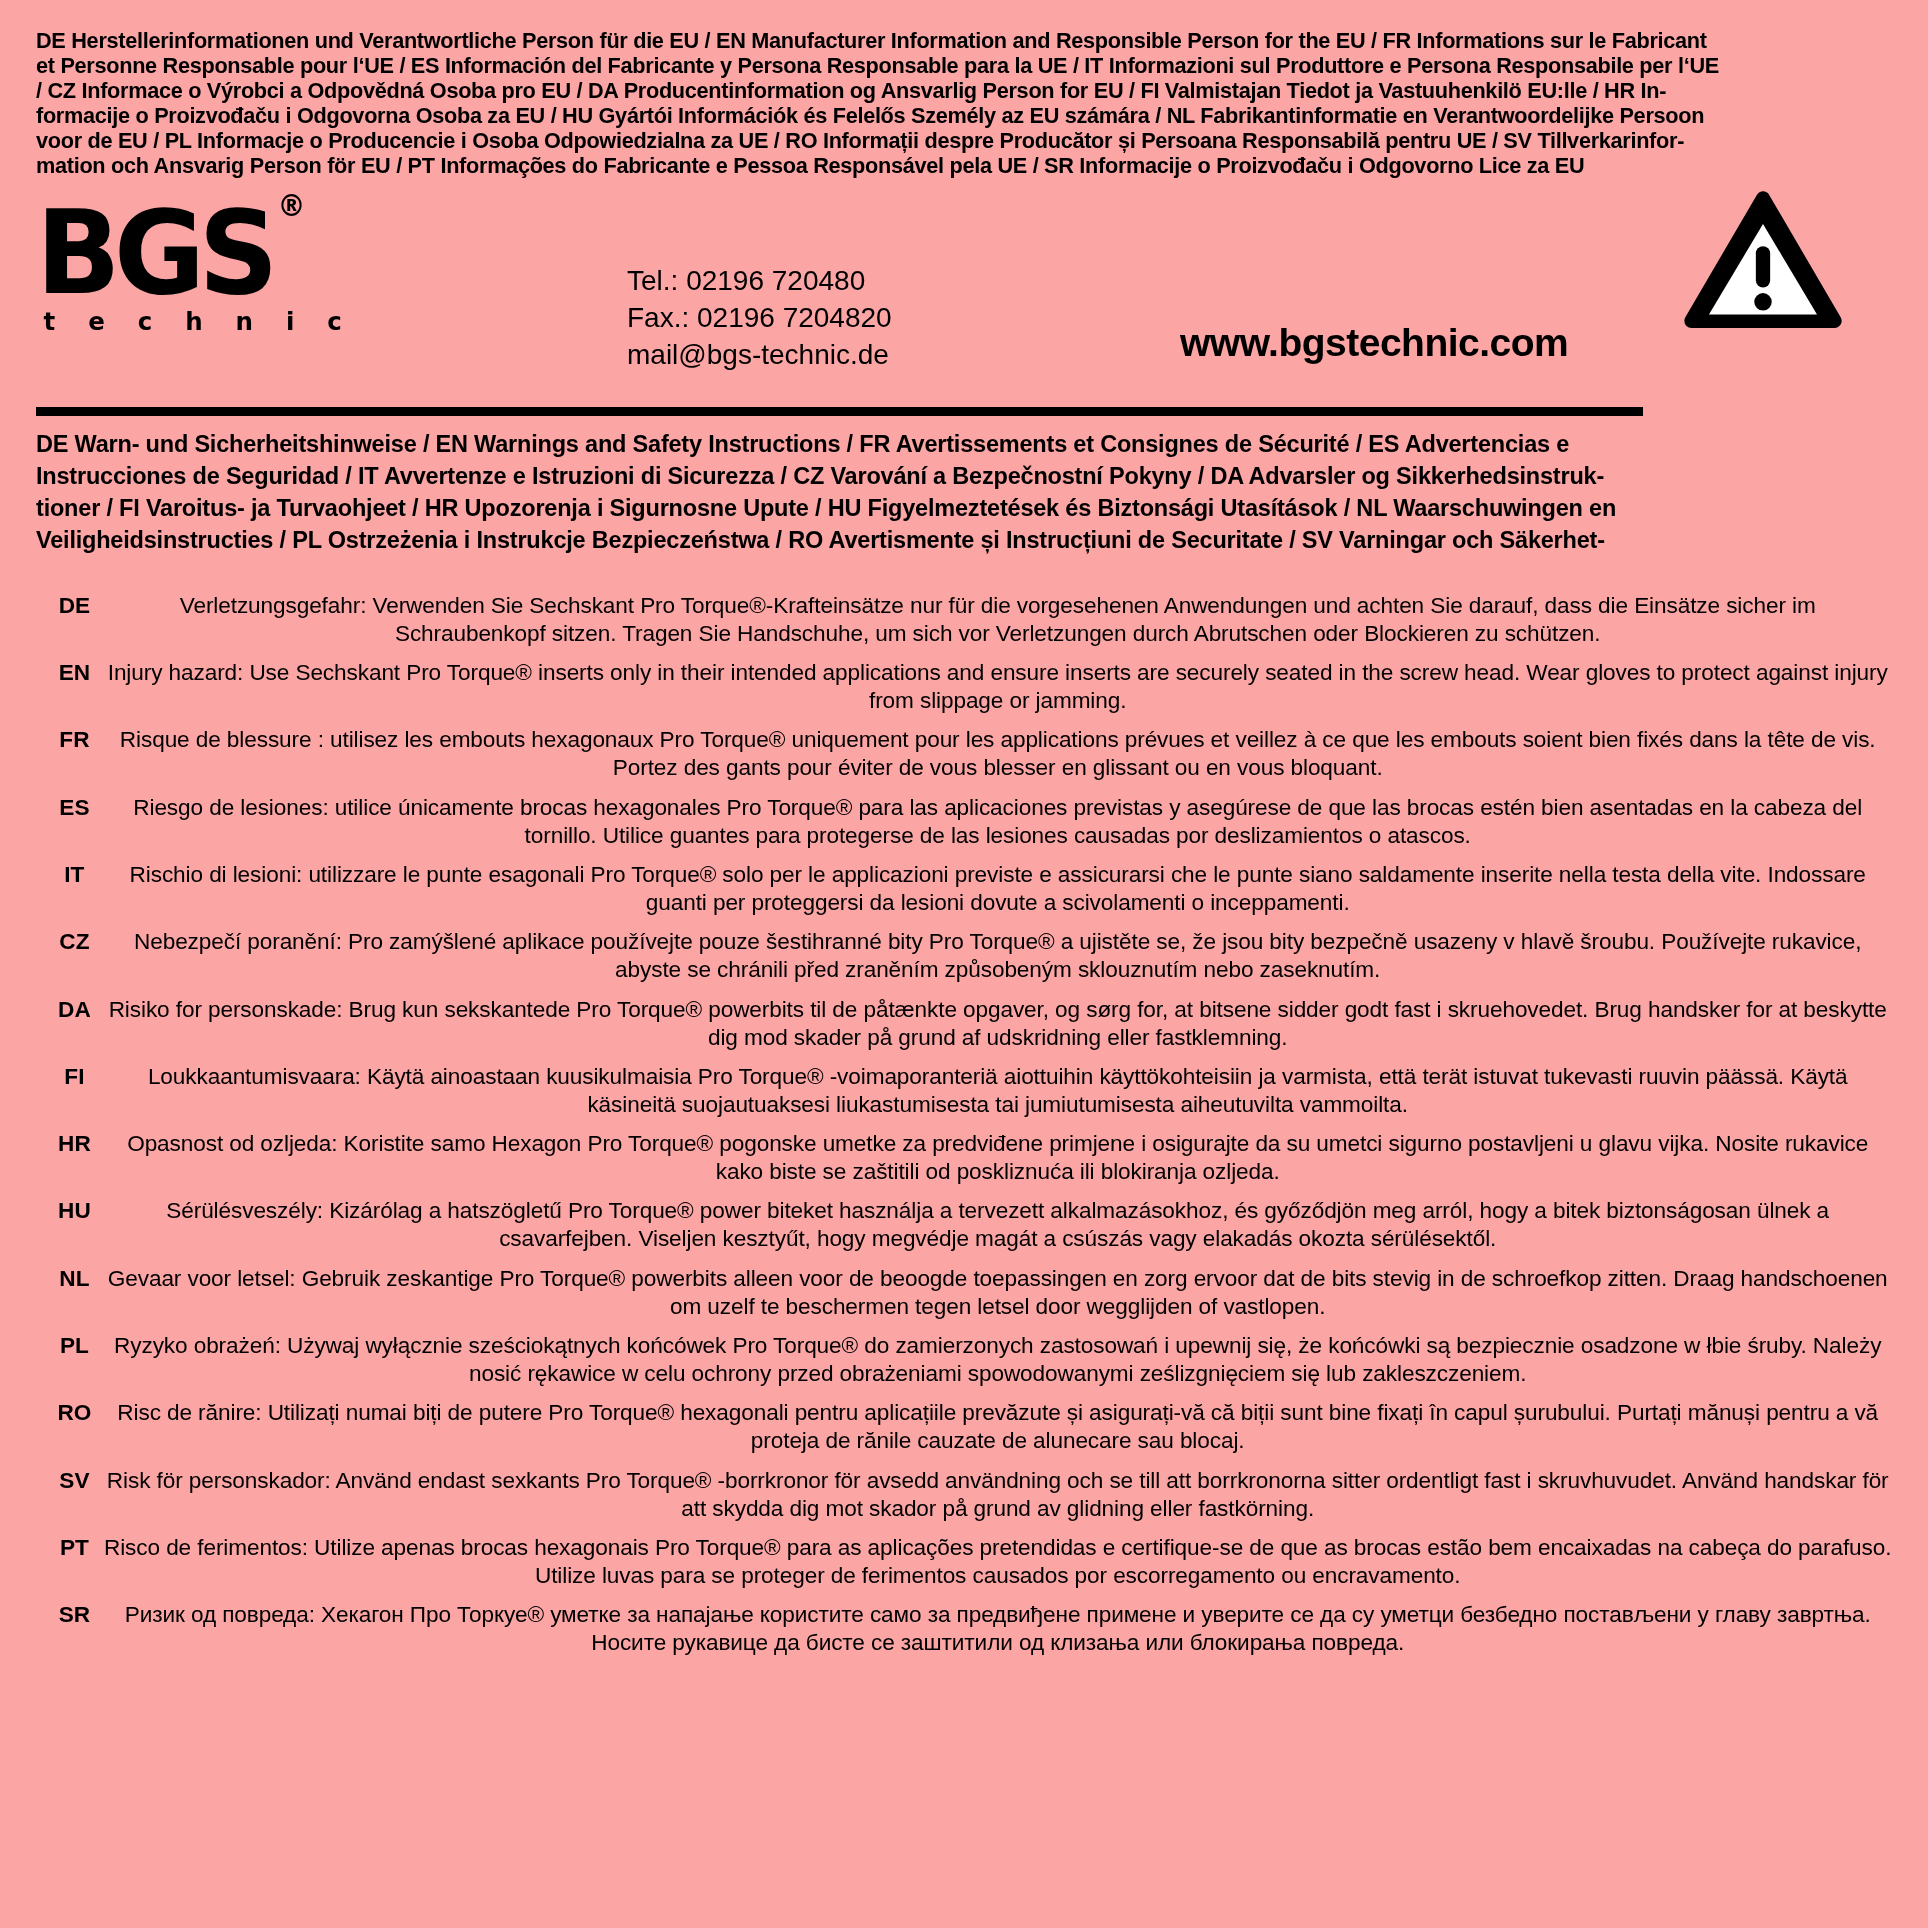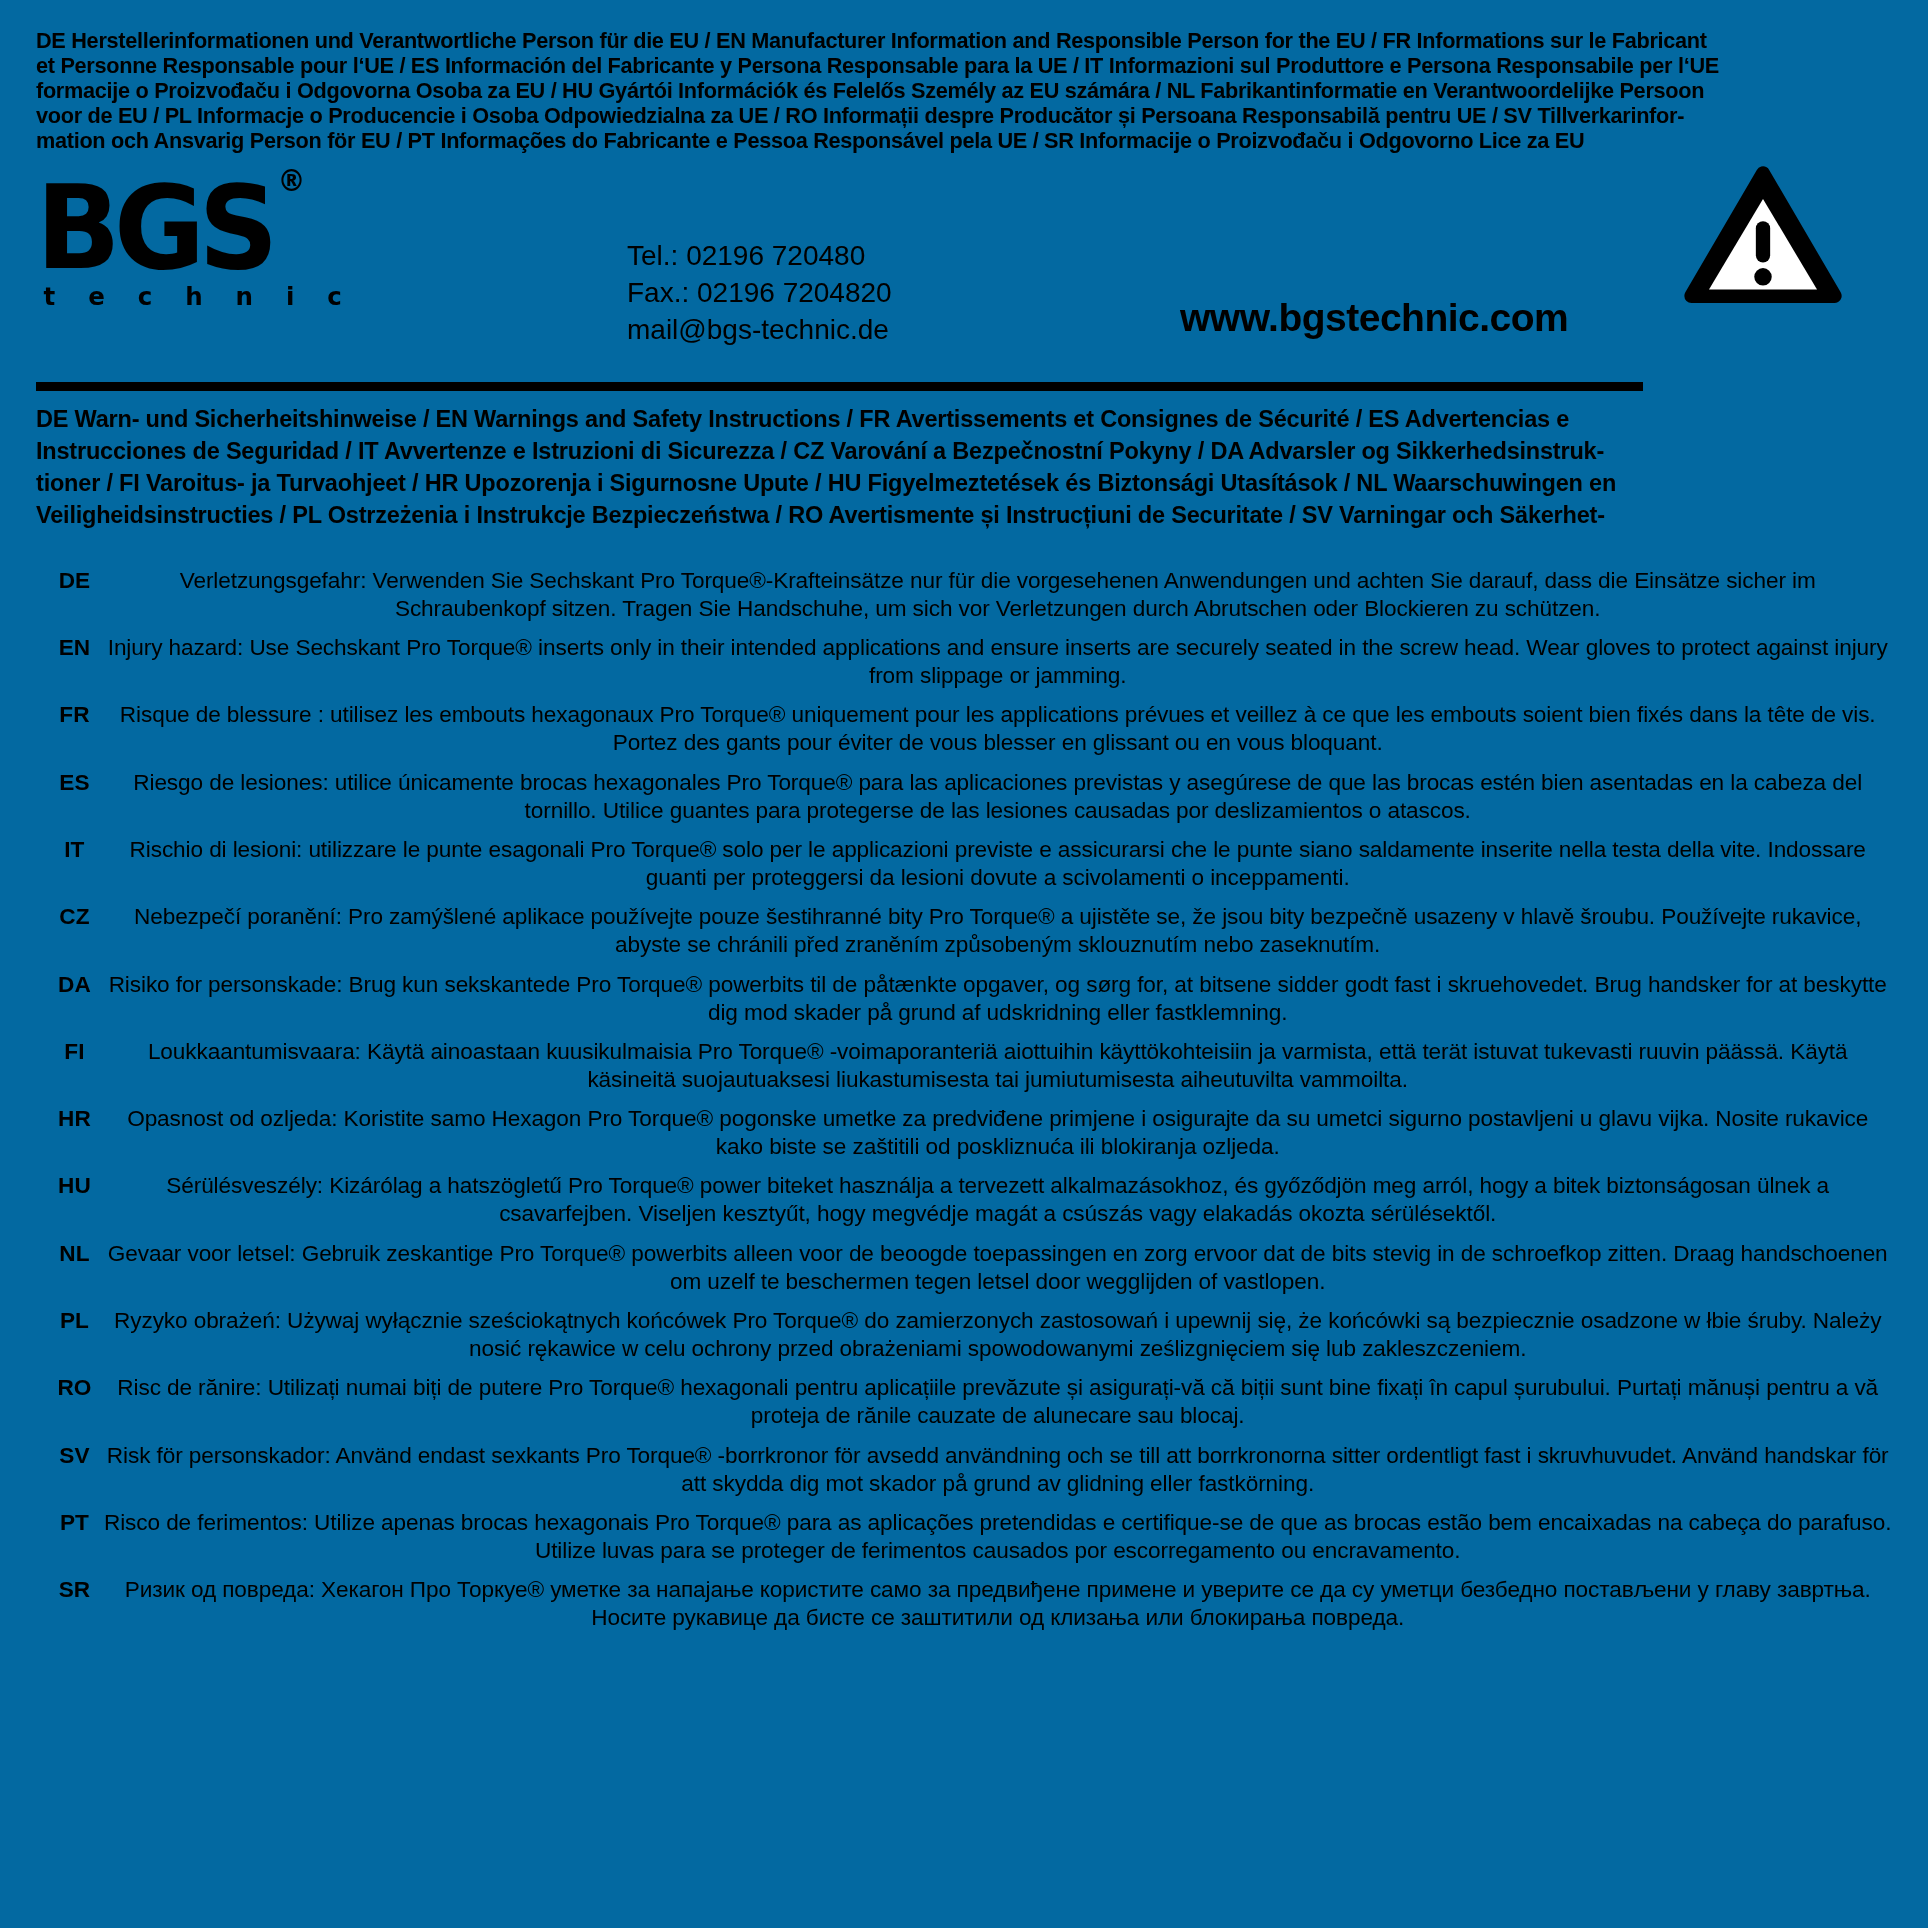--- a/index.html
+++ b/index.html
@@ -8,21 +8,21 @@
     width: 1928px;
     height: 1928px;
     font-family: "Liberation Sans", sans-serif;
     color: #000;
     overflow: hidden;
   }
   .page {
     width: 1928px;
     height: 1928px;
     padding: 28px 36px 0 36px;
-    background: #0369a1;
+    background: #fca5a5;
     position: relative;
   }
 
   
   .hdr-langs {
     font-weight: bold;
     font-size: 21.7px;
     line-height: 25px;
     letter-spacing: -0.3px;
     white-space: nowrap;
@@ -142,20 +142,21 @@
 </style>
 </head>
 <body>
 
 <div class="page">
 
   <div class="hdr-langs">
 
   <div>DE Herstellerinformationen und Verantwortliche Person für die EU / EN Manufacturer Information and Responsible Person for the EU / FR Informations sur le Fabricant</div>
       <div>et Personne Responsable pour l‘UE / ES Información del Fabricante y Persona Responsable para la UE / IT Informazioni sul Produttore e Persona Responsabile per l‘UE</div>
+      <div>/ CZ Informace o Výrobci a Odpovědná Osoba pro EU / DA Producentinformation og Ansvarlig Person for EU / FI Valmistajan Tiedot ja Vastuuhenkilö EU:lle / HR In-</div>
       <div>formacije o Proizvođaču i Odgovorna Osoba za EU / HU Gyártói Információk és Felelős Személy az EU számára / NL Fabrikantinformatie en Verantwoordelijke Persoon</div>
       <div>voor de EU / PL Informacje o Producencie i Osoba Odpowiedzialna za UE / RO Informații despre Producător și Persoana Responsabilă pentru UE / SV Tillverkarinfor-</div>
       <div>mation och Ansvarig Person för EU / PT Informações do Fabricante e Pessoa Responsável pela UE / SR Informacije o Proizvođaču i Odgovorno Lice za EU</div>
     </div>
 
   <div class="company-row">
 
     <div class="logo">
       <div class="logo-word"><span>BGS</span><span class="logo-reg">®</span></div>
       <div class="logo-sub">t e c h n i c</div>

